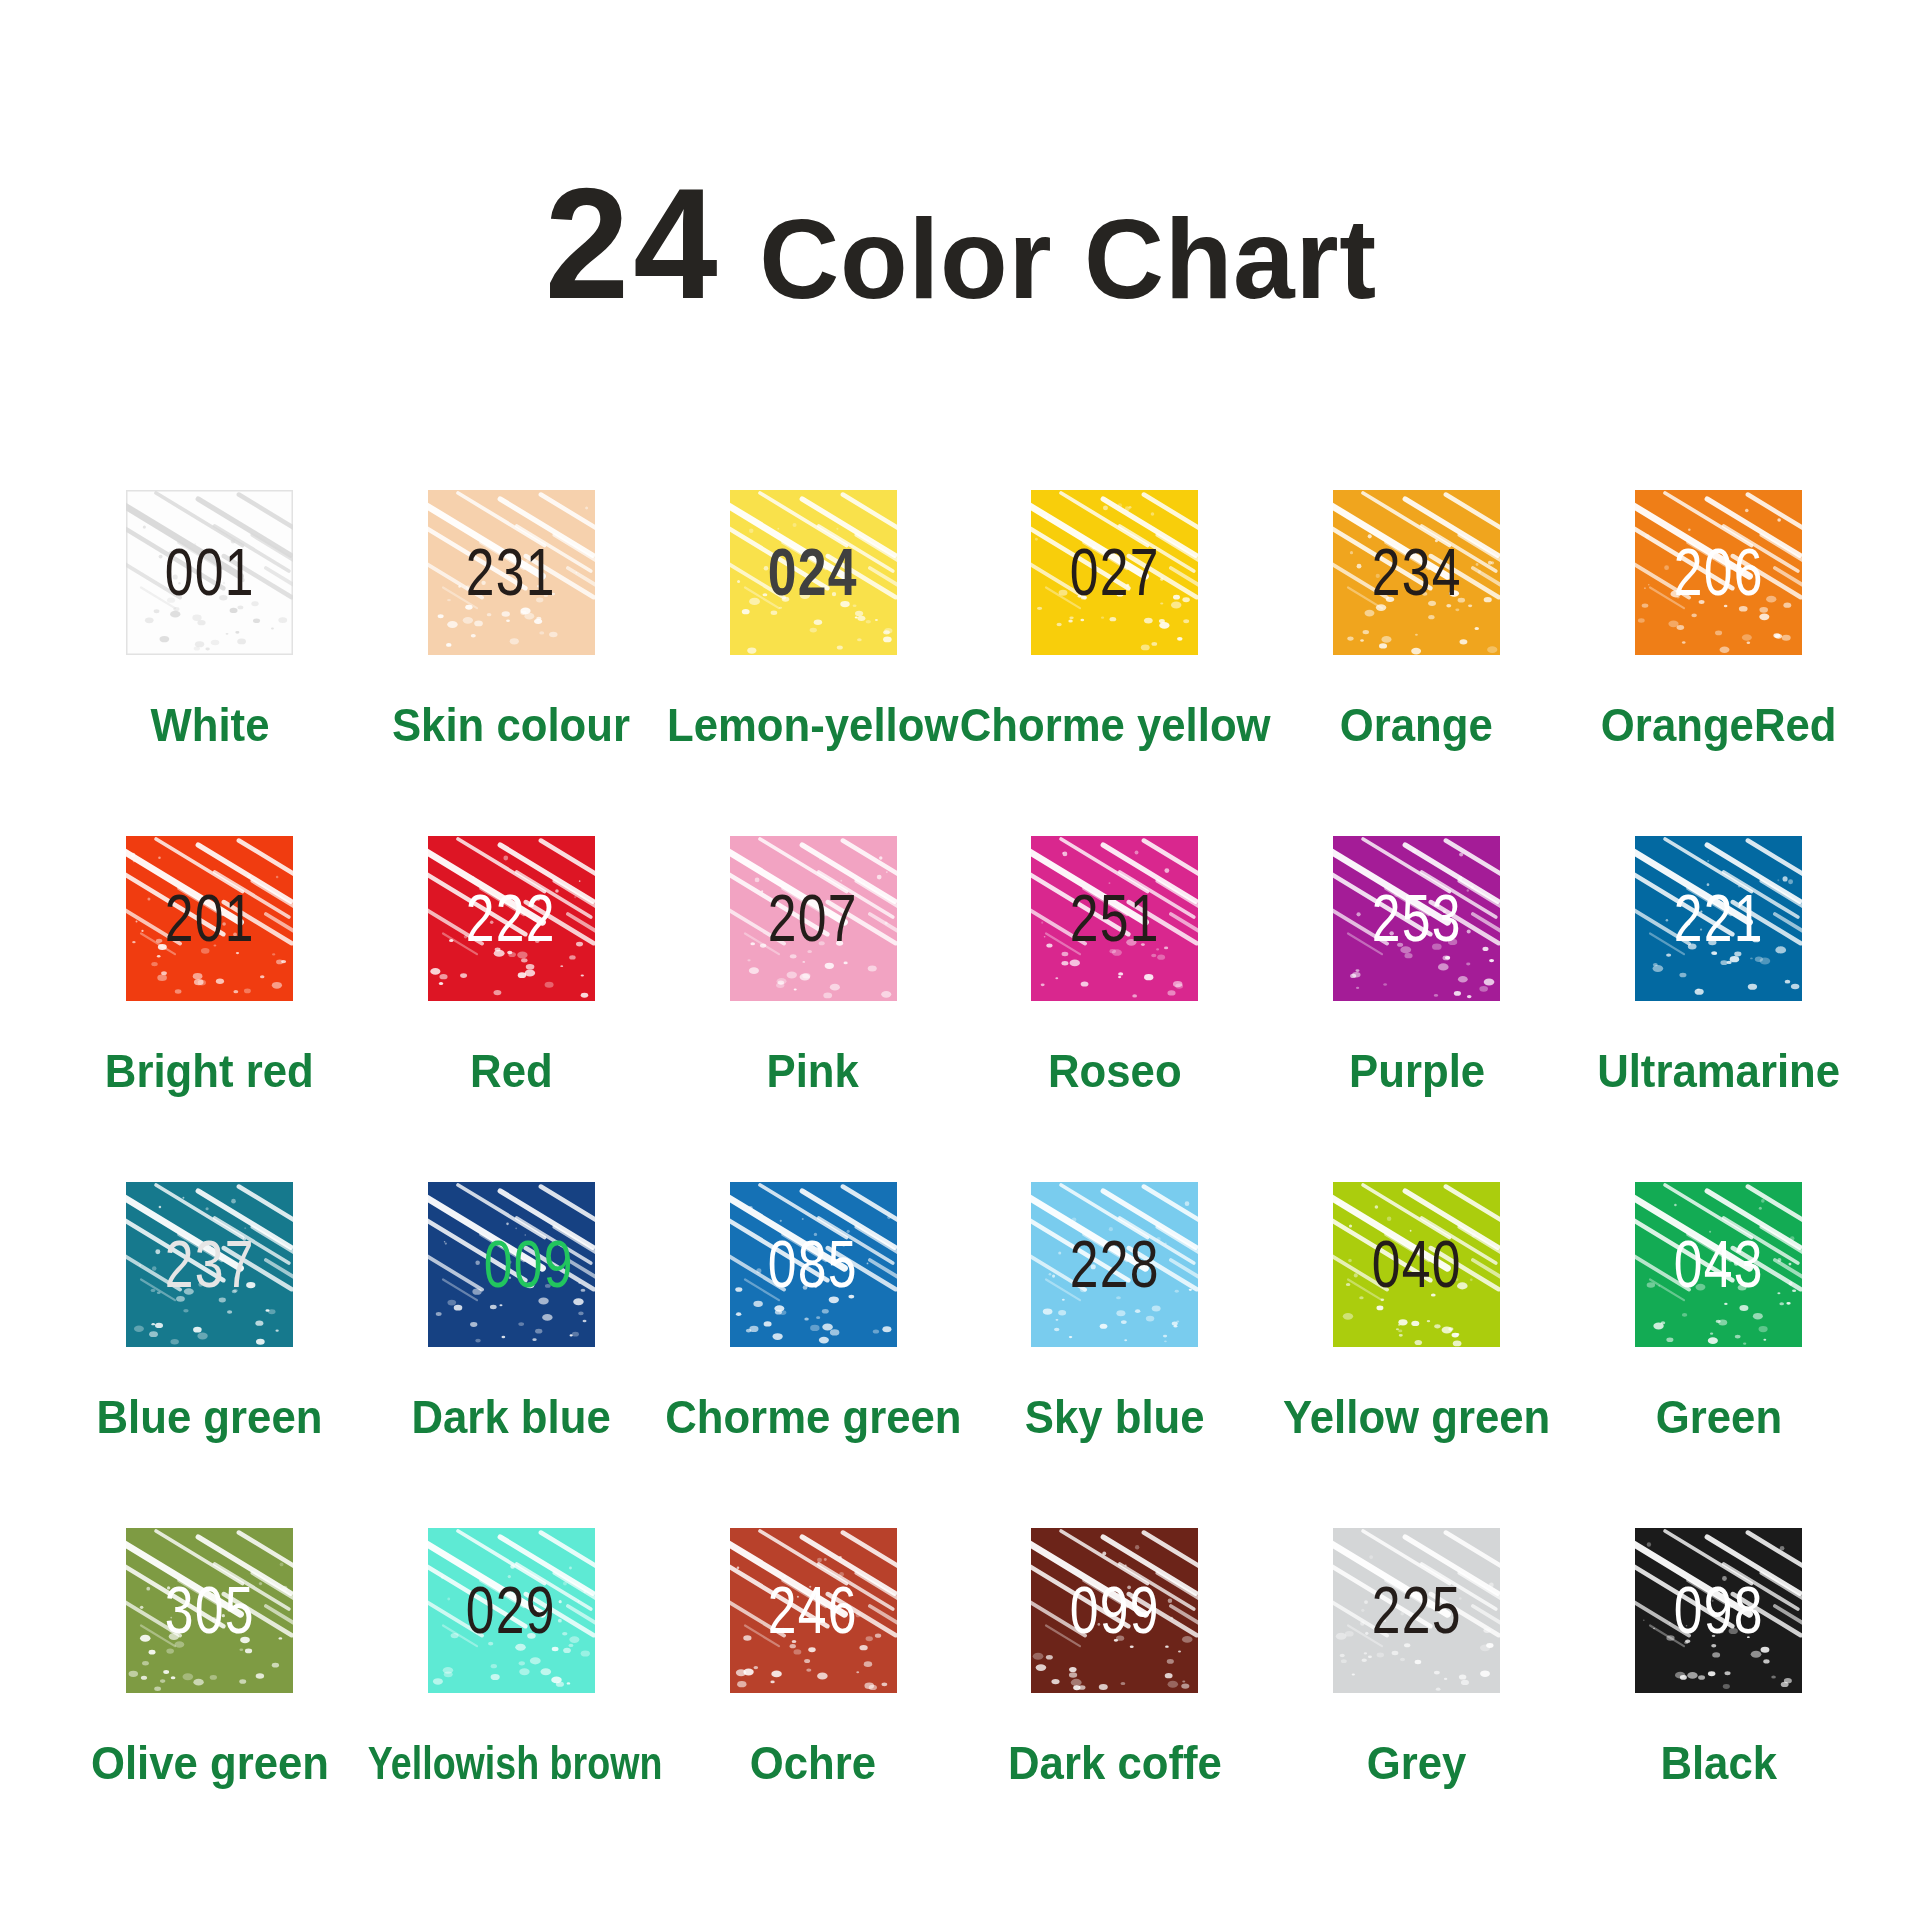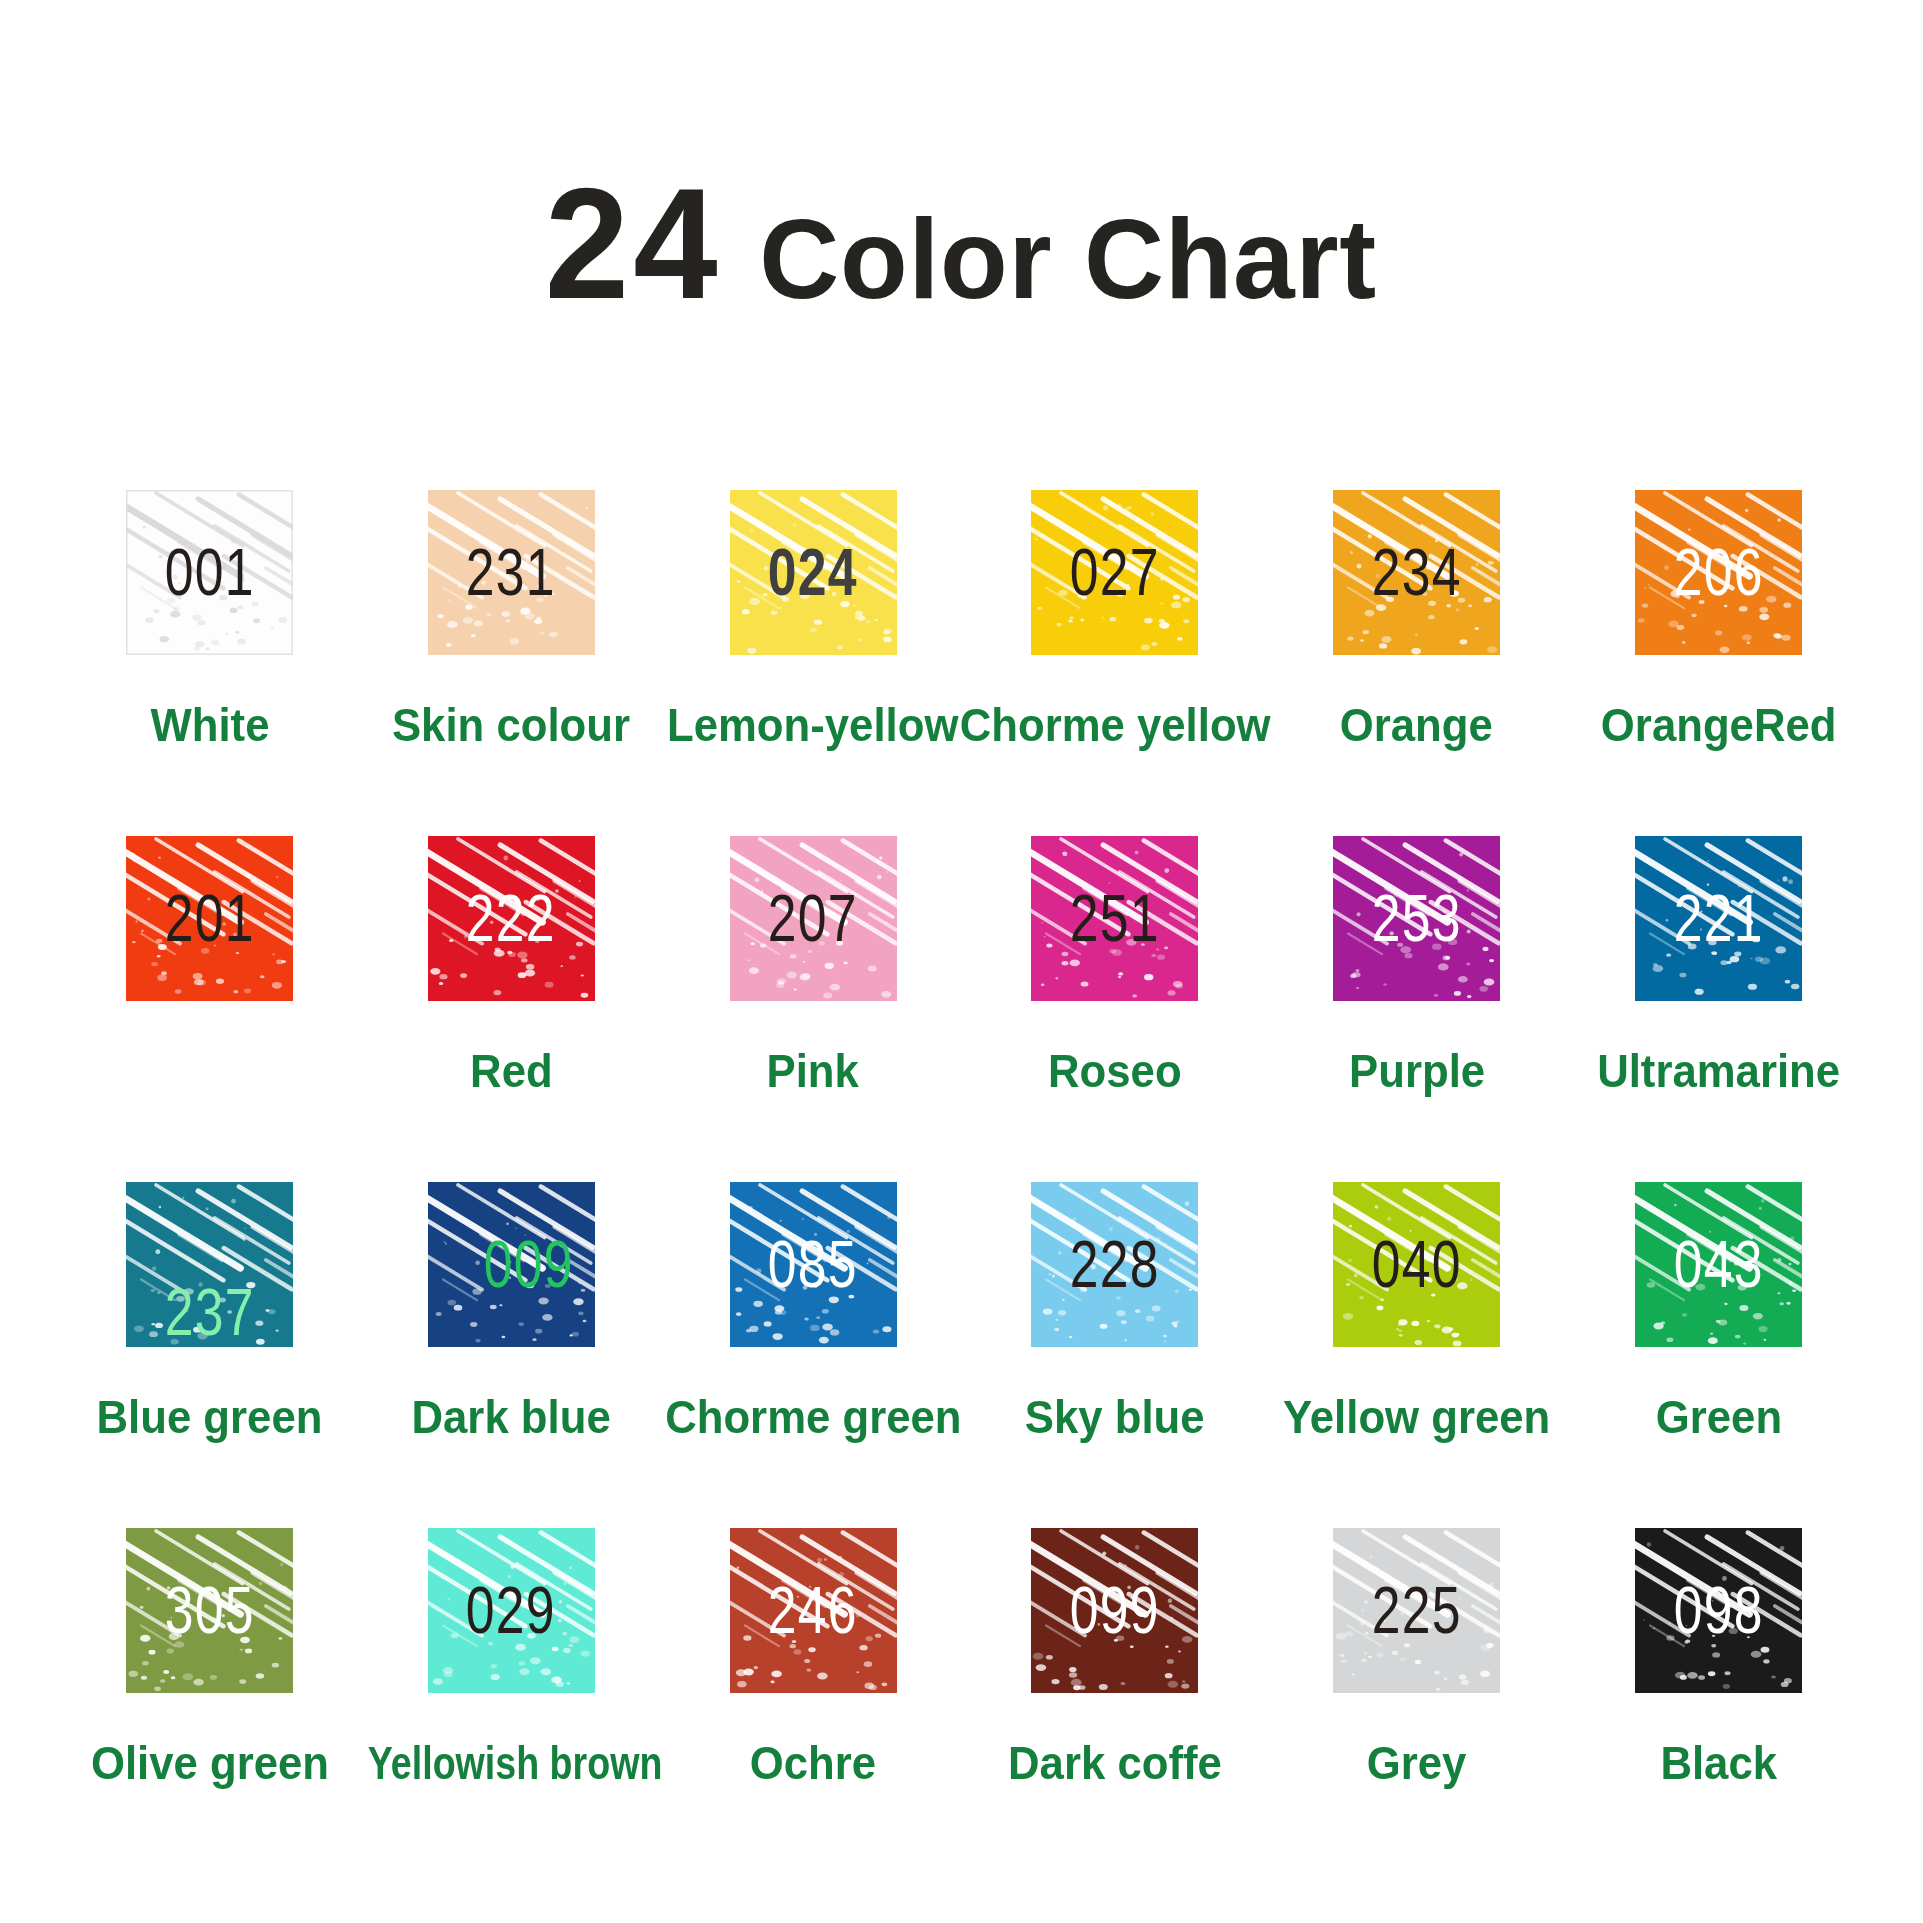--- a/index.html
+++ b/index.html
@@ -467,20 +467,21 @@
             <circle cx="145.0" cy="131.2" r="2.5" fill="#ffffff" opacity="0.45"></circle>
             <circle cx="10.5" cy="33.8" r="1.4" fill="#ffffff" opacity="0.34"></circle>
             <circle cx="30.5" cy="84.1" r="2.0" fill="#ffffff" opacity="0.42"></circle>
             <circle cx="163.6" cy="53.8" r="2.6" fill="#ffffff" opacity="0.55"></circle>
             <circle cx="44.5" cy="29.1" r="1.7" fill="#ffffff" opacity="0.50"></circle>
             <circle cx="21.9" cy="126.6" r="1.5" fill="#ffffff" opacity="0.68"></circle>
             <circle cx="9.3" cy="25.4" r="3.1" fill="#ffffff" opacity="0.58"></circle>
           </svg>
        <div class="code" style="color:#241d1a;"><span>201</span></div>
      </div>
+     <div class="label"><span>Bright red</span></div>
       </div>
       <div class="cell">
         <div class="swatch" style="background:#DD1524;">
        <svg class="streaks" viewBox="0 0 222 220" preserveAspectRatio="none" width="167" height="165">
             <path d="M-20 10 L152.2 115" stroke="#ffffff" stroke-width="9" stroke-linecap="round" opacity="0.95" fill="none"></path>
             <path d="M-10 46 L129.4 131" stroke="#ffffff" stroke-width="6" stroke-linecap="round" opacity="0.85" fill="none"></path>
             <path d="M40 4 L154.8 74" stroke="#ffffff" stroke-width="5" stroke-linecap="round" opacity="0.8" fill="none"></path>
             <path d="M96 12 L219 87" stroke="#ffffff" stroke-width="7" stroke-linecap="round" opacity="0.9" fill="none"></path>
             <path d="M118 48 L216.39999999999998 108" stroke="#ffffff" stroke-width="5" stroke-linecap="round" opacity="0.75" fill="none"></path>
             <path d="M150 6 L240.2 61" stroke="#ffffff" stroke-width="6" stroke-linecap="round" opacity="0.85" fill="none"></path>
@@ -776,21 +777,21 @@
             <circle cx="107.8" cy="35.7" r="2.1" fill="#ffffff" opacity="0.39"></circle>
             <circle cx="18.8" cy="111.1" r="1.5" fill="#ffffff" opacity="0.37"></circle>
             <circle cx="37.5" cy="115.3" r="3.0" fill="#ffffff" opacity="0.31"></circle>
             <circle cx="142.9" cy="25.5" r="3.1" fill="#ffffff" opacity="0.43"></circle>
             <circle cx="99.1" cy="136.7" r="2.9" fill="#ffffff" opacity="0.32"></circle>
             <circle cx="157.3" cy="76.2" r="2.2" fill="#ffffff" opacity="0.67"></circle>
             <circle cx="45.1" cy="33.3" r="1.7" fill="#ffffff" opacity="0.73"></circle>
             <circle cx="76.3" cy="21.1" r="1.3" fill="#ffffff" opacity="0.56"></circle>
             <circle cx="158.5" cy="61.5" r="1.3" fill="#ffffff" opacity="0.25"></circle>
           </svg>
-       <div class="code" style="color:#86efac;margin-top:48px;"><span>237</span></div>
+       <div class="code" style="color:#e5e5e5;"><span>237</span></div>
      </div>
      <div class="label"><span>Blue green</span></div>
       </div>
       <div class="cell">
         <div class="swatch" style="background:#164182;">
        <svg class="streaks" viewBox="0 0 222 220" preserveAspectRatio="none" width="167" height="165">
             <path d="M-20 10 L152.2 115" stroke="#ffffff" stroke-width="9" stroke-linecap="round" opacity="0.95" fill="none"></path>
             <path d="M-10 46 L129.4 131" stroke="#ffffff" stroke-width="6" stroke-linecap="round" opacity="0.85" fill="none"></path>
             <path d="M40 4 L154.8 74" stroke="#ffffff" stroke-width="5" stroke-linecap="round" opacity="0.8" fill="none"></path>
             <path d="M96 12 L219 87" stroke="#ffffff" stroke-width="7" stroke-linecap="round" opacity="0.9" fill="none"></path>

